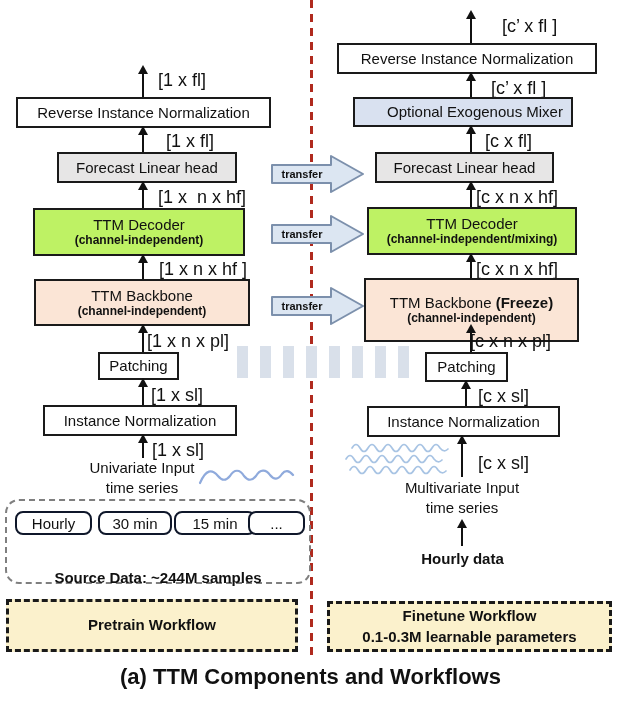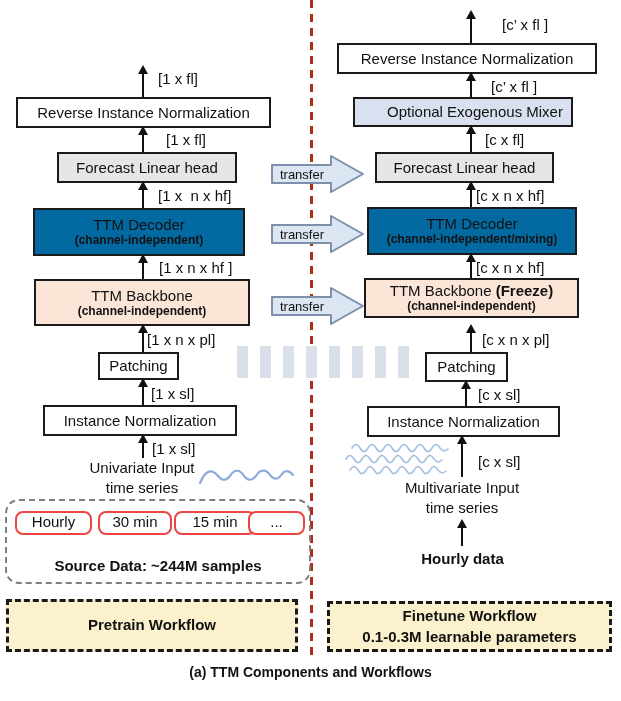--- a/index.html
+++ b/index.html
@@ -4,55 +4,55 @@
 <style>
   html,body{margin:0;padding:0;background:#fff;}
   body{font-family:"Liberation Sans",sans-serif;color:#111;}
   .stage{position:relative;width:621px;height:701px;background:#fff;overflow:hidden;}
 
   
   .node{position:absolute;background:#fff;border:2px solid #1a1a1a;display:flex;align-items:center;justify-content:center;text-align:center;font-size:15px;line-height:1.05;box-sizing:border-box;}
   .node.two{flex-direction:column;gap:1px;}
   .node .sub{font-size:12px;font-weight:700;}
   .peach{background:#FBE5D6;}
-  .green{background:#0369a1;}
+  .green{background:#bef264;}
   .gray{background:#E7E6E6;}
   .periwinkle{background:#D9E1F0;padding-left:24px;}
 
   
-  .dim{position:absolute;font-size:15px;white-space:pre;}
+  .dim{position:absolute;font-size:18px;white-space:pre;}
 
   
   .varrow{position:absolute;width:2px;background:#111;}
   .varrow::before{content:"";position:absolute;top:-2px;left:-4px;border-left:5px solid transparent;border-right:5px solid transparent;border-bottom:9px solid #111;}
 
   
   .redline{position:absolute;left:310px;width:3px;background:repeating-linear-gradient(180deg,#B02A1E 0 8px,transparent 8px 14px);}
 
   
   .band{position:absolute;left:237px;top:346px;width:178px;height:32px;background:repeating-linear-gradient(90deg,#D9E0EA 0 11px,transparent 11px 23px);}
 
   
   .transfer{position:absolute;width:94px;height:40px;}
   .transfer svg{position:absolute;left:0;top:0;}
-  .tlabel{position:absolute;left:0;top:0;width:62px;height:100%;display:flex;align-items:center;justify-content:center;font-weight:400;font-size:13px;}
+  .tlabel{position:absolute;left:0;top:0;width:62px;height:100%;display:flex;align-items:center;justify-content:center;font-weight:700;font-size:11px;}
 
   
   .txt{position:absolute;font-size:15px;text-align:center;line-height:1.35;}
   .bold{font-weight:700;}
 
   
   .corpus{position:absolute;left:5px;top:499px;width:306px;height:85px;border:2px dashed #7F7F7F;border-radius:14px;box-sizing:border-box;}
-  .chip{position:absolute;height:24px;border:2px solid #ef4444;border-radius:8px;background:#fff;display:flex;justify-content:center;font-size:15px;box-sizing:border-box;}
+  .chip{position:absolute;height:24px;border:2px solid #0f172a;border-radius:8px;background:#fff;display:flex;align-items:center;justify-content:center;font-size:15px;box-sizing:border-box;}
   .corpus-line{position:absolute;left:0;width:100%;text-align:center;font-weight:700;font-size:15px;}
 
   
   .workflow{position:absolute;background:#FBF1CC;border:3px dashed #1a1a1a;display:flex;flex-direction:column;align-items:center;justify-content:center;font-weight:700;font-size:15px;line-height:1.35;box-sizing:border-box;text-align:center;}
 
-  .caption{position:absolute;left:0;top:664px;width:100%;text-align:center;font-weight:700;font-size:14px;}
+  .caption{position:absolute;left:0;top:664px;width:100%;text-align:center;font-weight:700;font-size:22px;}
   .wave{position:absolute;}
 </style>
 </head>
 <body>
 
 <div class="stage">
 
   <div class="redline" style="top:0;height:344px"></div>
   <div class="redline" style="top:381px;height:277px"></div>
 
@@ -120,21 +120,21 @@
       </div>
     <div class="chip" style="left:91px;top:10px;width:74px">
         <span>30 min</span>
       </div>
     <div class="chip" style="left:167px;top:10px;width:82px">
         <span>15 min</span>
       </div>
     <div class="chip" style="left:241px;top:10px;width:57px">
         <span>...</span>
       </div>
-    <div class="corpus-line" style="top:56px">Source Data: ~244M samples</div>
+    <div class="corpus-line" style="top:68px">Source Data: ~244M samples</div>
   </div>
 
   <div class="workflow" style="left:6px;top:599px;width:292px;height:53px">
     <div>Pretrain Workflow</div>
   </div>
 
   <div class="transfer" style="left:271px;top:154px">
     <svg width="94" height="40" viewBox="0 0 94 40">
       <polygon points="1,11 60,11 60,2 92,20 60,38 60,29 1,29" fill="#DCE6F2" stroke="#7C90AC" stroke-width="2" stroke-linejoin="round"></polygon>
     </svg>
@@ -178,27 +178,27 @@
   <span class="dim" style="left:476px;top:187px">[c x n x hf]</span>
 
   <div class="node two green" style="left:367px;top:207px;width:210px;height:48px">
     <span>TTM Decoder</span>
     <span class="sub">(channel-independent/mixing)</span>
   </div>
 
   <i class="varrow" style="left:470px;top:255px;height:23px"></i>
   <span class="dim" style="left:476px;top:259px">[c x n x hf]</span>
 
-  <div class="node two peach" style="left:364px;top:278px;width:215px;height:40px">
+  <div class="node two peach" style="left:364px;top:278px;width:215px;height:64px">
     <span><span>TTM Backbone </span><b>(Freeze)</b></span>
     <span class="sub">(channel-independent)</span>
   </div>
 
   <i class="varrow" style="left:470px;top:326px;height:26px"></i>
-  <span class="dim" style="left:482px;top:331px">[c x n x pl]</span>
+  <span class="dim" style="left:470px;top:331px">[c x n x pl]</span>
 
   <div class="node" style="left:425px;top:352px;width:83px;height:30px">
     <span>Patching</span>
   </div>
 
   <i class="varrow" style="left:465px;top:382px;height:24px"></i>
   <span class="dim" style="left:478px;top:386px">[c x sl]</span>
 
   <div class="node" style="left:367px;top:406px;width:193px;height:31px">
     <span>Instance Normalization</span>

